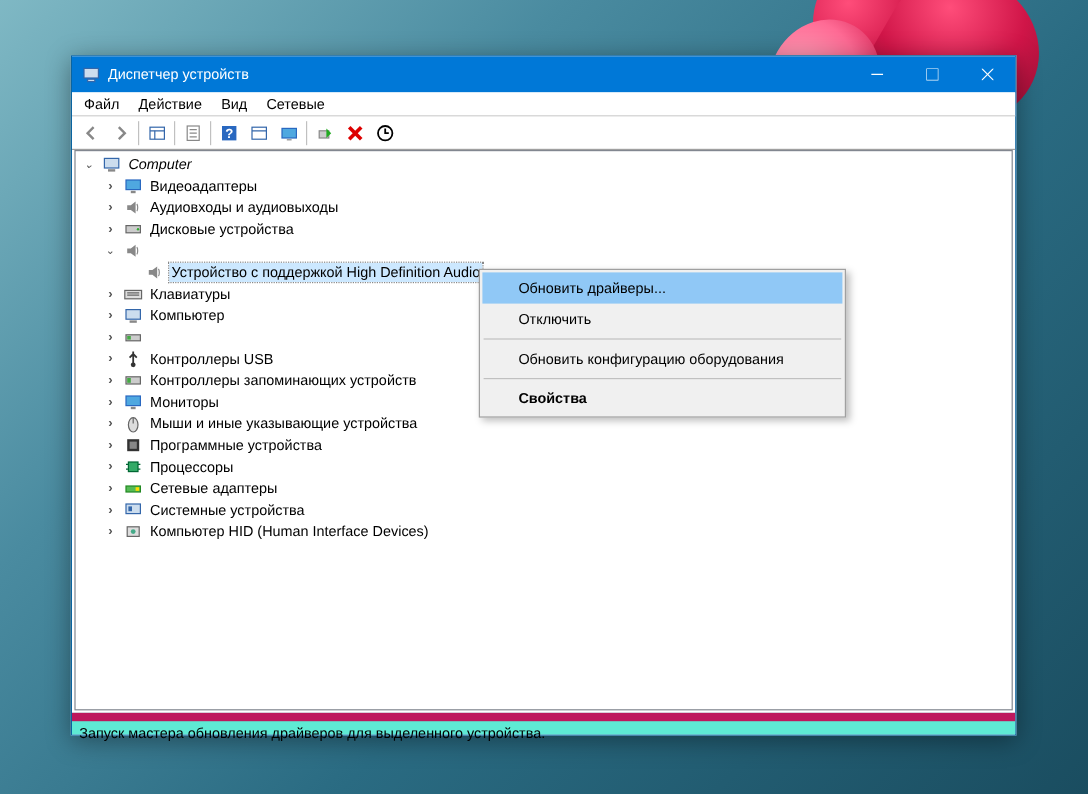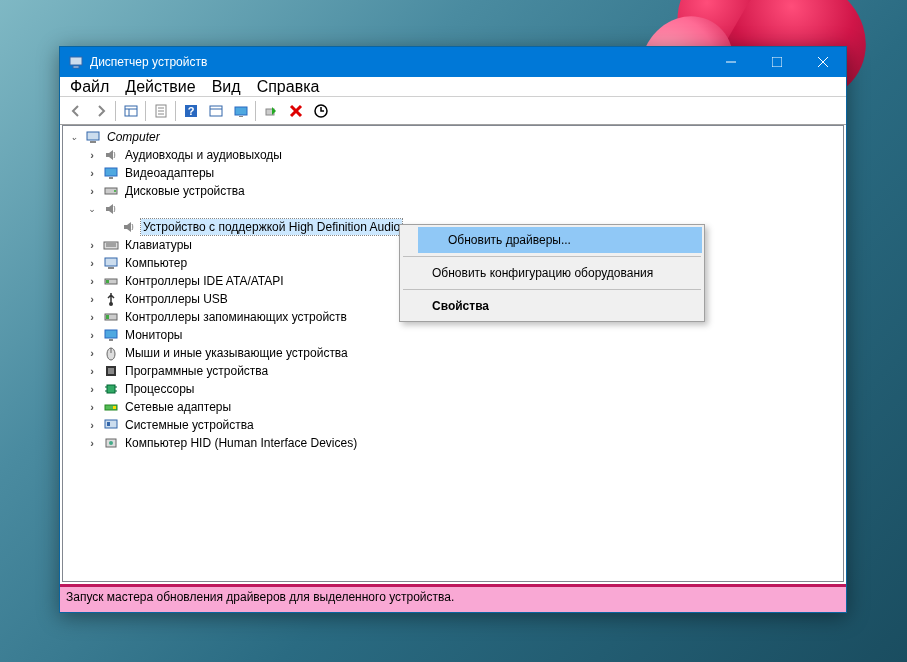--- a/index.html
+++ b/index.html
@@ -58,21 +58,21 @@
   display: flex; align-items: center; justify-content: center;
   color: #fff;
 }
 .menubar {
   height: 20px;
   background: #fff;
   border-bottom: 1px solid #d0d0d0;
   display: flex;
   align-items: center;
   padding: 0 2px;
-  font-size: 16px;
+  font-size: 12px;
 }
 .menubar-item { padding: 2px 8px; cursor: default; }
 .toolbar {
   height: 28px;
   border-bottom: 1px solid #a0a0a0;
   display: flex;
   align-items: center;
   padding: 0 3px;
   gap: 0;
 }
@@ -133,33 +133,32 @@
   box-shadow: 3px 3px 6px rgba(0,0,0,0.25);
   font-size: 12px;
   padding: 2px;
 }
 .context-menu-item {
   padding: 6px 20px 6px 30px;
   cursor: default;
 }
 .context-menu-item.highlighted {
   background: #90c8f6;
-  margin-left: 16px;
 }
 .context-menu-sep {
   height: 1px;
   background: #c0c0c0;
   margin: 3px 1px;
 }
 .statusbar {
-  height: 28px;
-  border-top: 3px solid #be185d;
+  height: 18px;
+  border-top: 7px solid #be185d;
   padding: 3px 6px;
   font-size: 12px;
-  background: #f9a8d4;
+  background: #5eead4;
 }
 svg { display: block; }
 </style>
 </head>
 <body>
 
 <div class="bg-flower">
   <div class="petal p1"></div>
   <div class="petal p2"></div>
   <div class="petal p3"></div>
@@ -192,21 +191,21 @@
             <line x1="10" y1="0" x2="0" y2="10" stroke="#fff" stroke-width="1"></line>
           </svg>
       </div>
     </div>
   </div>
 
   <div class="menubar">
     <div class="menubar-item">Файл</div>
     <div class="menubar-item">Действие</div>
     <div class="menubar-item">Вид</div>
-    <div class="menubar-item">Справка</div>
+    <div class="menubar-item">Сетевые</div>
   </div>
 
   <div class="toolbar">
     <div class="toolbar-btn">
         <svg width="16" height="16">
           <path d="M10 3 L5 8 L10 13" fill="none" stroke="#888" stroke-width="2"></path>
         </svg>
       </div>
     <div class="toolbar-btn">
         <svg width="16" height="16">
@@ -280,35 +279,35 @@
               <rect x="5" y="12" width="6" height="2" fill="#888"></rect>
             </svg>
           </span>
         <span class="tlabel">Computer</span>
       </div>
       <div id="tree-categories">
           <div class="tree-item indent-1">
             <span class="toggler closed"></span>
     <span class="ticon">
               <svg width="16" height="16">
+                <rect x="2" y="3" width="12" height="8" fill="#4fa8e0" stroke="#2968c0"></rect>
+                <rect x="6" y="12" width="4" height="2" fill="#888"></rect>
+              </svg>
+            </span>
+    <span class="tlabel">Видеоадаптеры</span>
+          </div>
+          <div class="tree-item indent-1">
+            <span class="toggler closed"></span>
+    <span class="ticon">
+              <svg width="16" height="16">
                 <path d="M3 6h3l4-3v10l-4-3H3z" fill="#888"></path>
                 <path d="M11 5c1 1 1 5 0 6" fill="none" stroke="#888"></path>
               </svg>
             </span>
     <span class="tlabel">Аудиовходы и аудиовыходы</span>
-          </div>
-          <div class="tree-item indent-1">
-            <span class="toggler closed"></span>
-    <span class="ticon">
-              <svg width="16" height="16">
-                <rect x="2" y="3" width="12" height="8" fill="#4fa8e0" stroke="#2968c0"></rect>
-                <rect x="6" y="12" width="4" height="2" fill="#888"></rect>
-              </svg>
-            </span>
-    <span class="tlabel">Видеоадаптеры</span>
           </div>
           <div class="tree-item indent-1">
             <span class="toggler closed"></span>
     <span class="ticon">
               <svg width="16" height="16">
                 <rect x="2" y="5" width="12" height="6" fill="#ccc" stroke="#666"></rect>
                 <circle cx="12" cy="8" r="1" fill="#3a3"></circle>
               </svg>
             </span>
     <span class="tlabel">Дисковые устройства</span>
@@ -354,21 +353,20 @@
     <span class="tlabel">Компьютер</span>
           </div>
           <div class="tree-item indent-1">
             <span class="toggler closed"></span>
     <span class="ticon">
               <svg width="16" height="16">
                 <rect x="2" y="6" width="12" height="5" fill="#ccc" stroke="#666"></rect>
                 <rect x="3" y="7" width="3" height="3" fill="#4a4"></rect>
               </svg>
             </span>
-    <span class="tlabel">Контроллеры IDE ATA/ATAPI</span>
           </div>
           <div class="tree-item indent-1">
             <span class="toggler closed"></span>
     <span class="ticon">
               <svg width="16" height="16">
                 <path d="M8 2v10M8 4l-3 3M8 4l3 3" stroke="#333" fill="none" stroke-width="1.5"></path>
                 <circle cx="8" cy="13" r="2" fill="#333"></circle>
               </svg>
             </span>
     <span class="tlabel">Контроллеры USB</span>
@@ -455,20 +453,21 @@
               </svg>
             </span>
     <span class="tlabel">Компьютер HID (Human Interface Devices)</span>
           </div>
         </div>
     </div>
 
     <div class="context-menu">
       <div id="context-menu-items">
           <div class="context-menu-item highlighted">Обновить драйверы...</div>
+          <div class="context-menu-item">Отключить</div>
           <div class="context-menu-sep"></div>
           <div class="context-menu-item">Обновить конфигурацию оборудования</div>
           <div class="context-menu-sep"></div>
           <div class="context-menu-item" style="font-weight: bold;">Свойства</div>
         </div>
     </div>
   </div>
 
   <div class="statusbar">
     <span>Запуск мастера обновления драйверов для выделенного устройства.</span>

